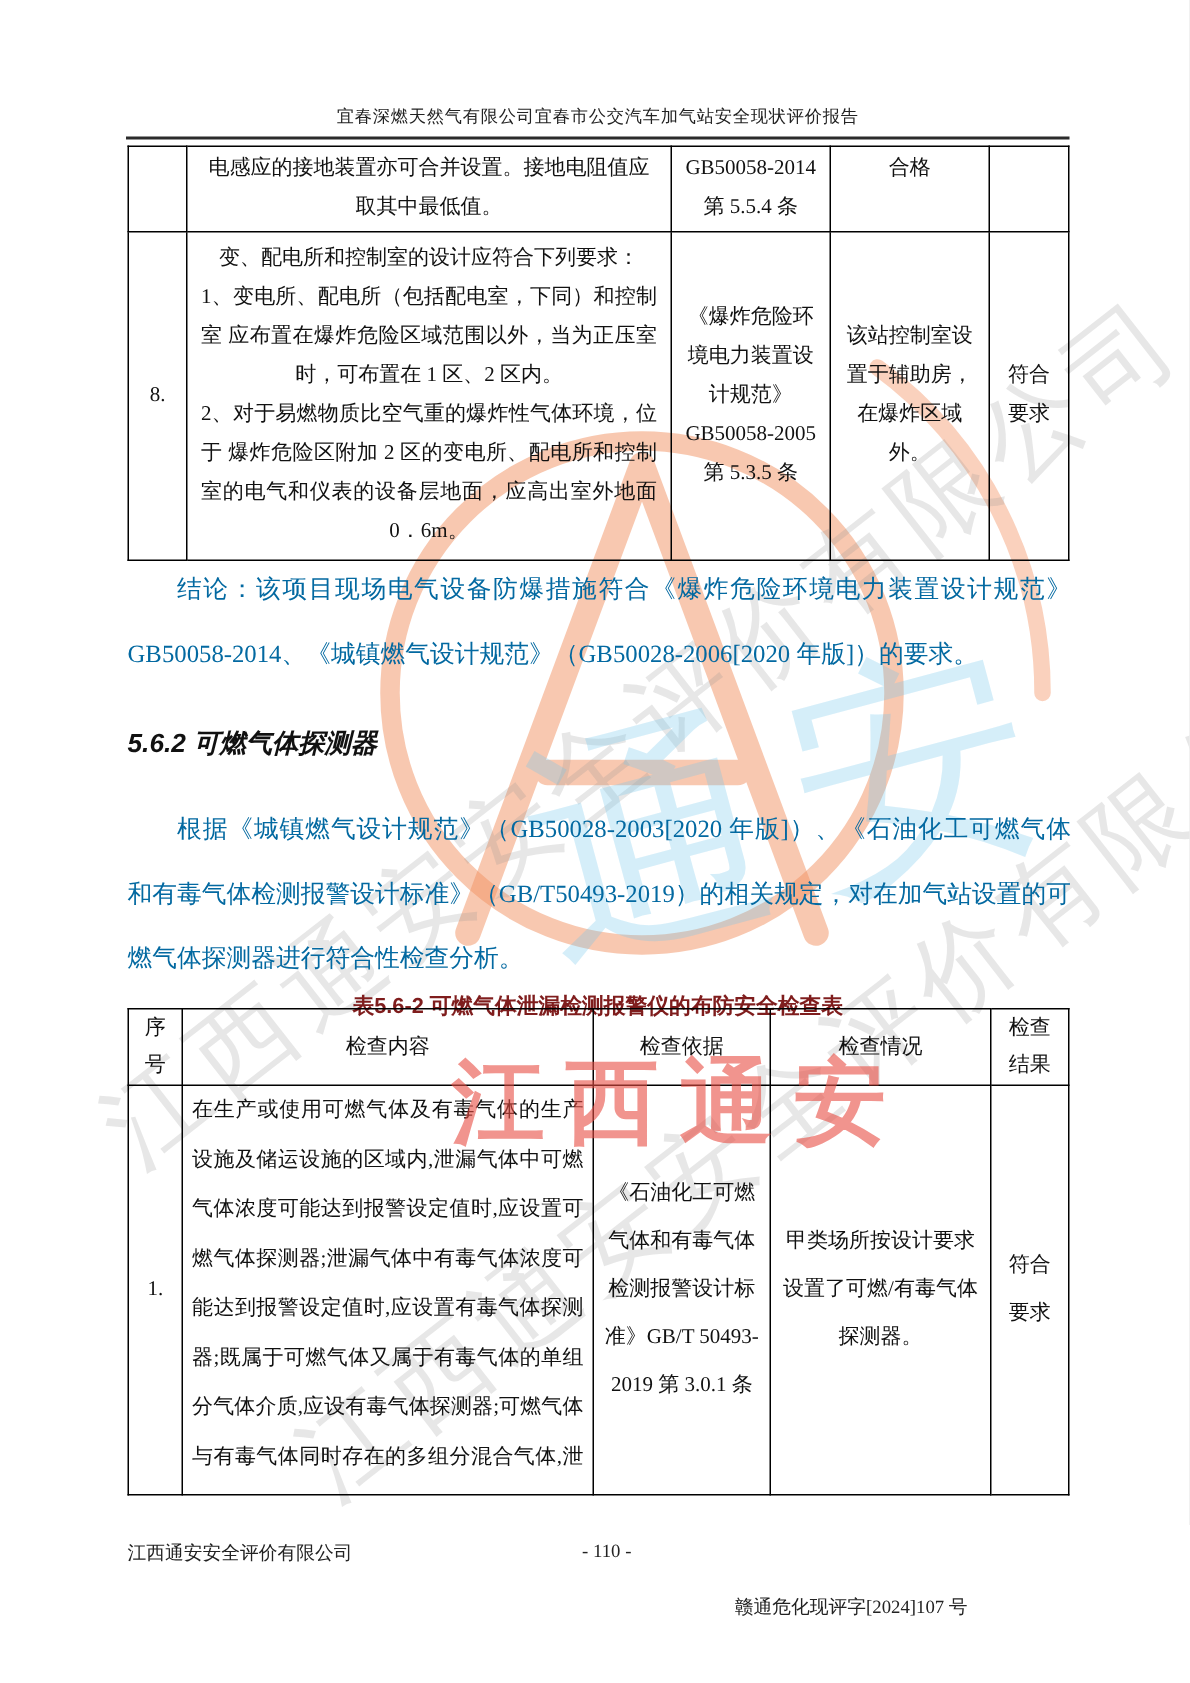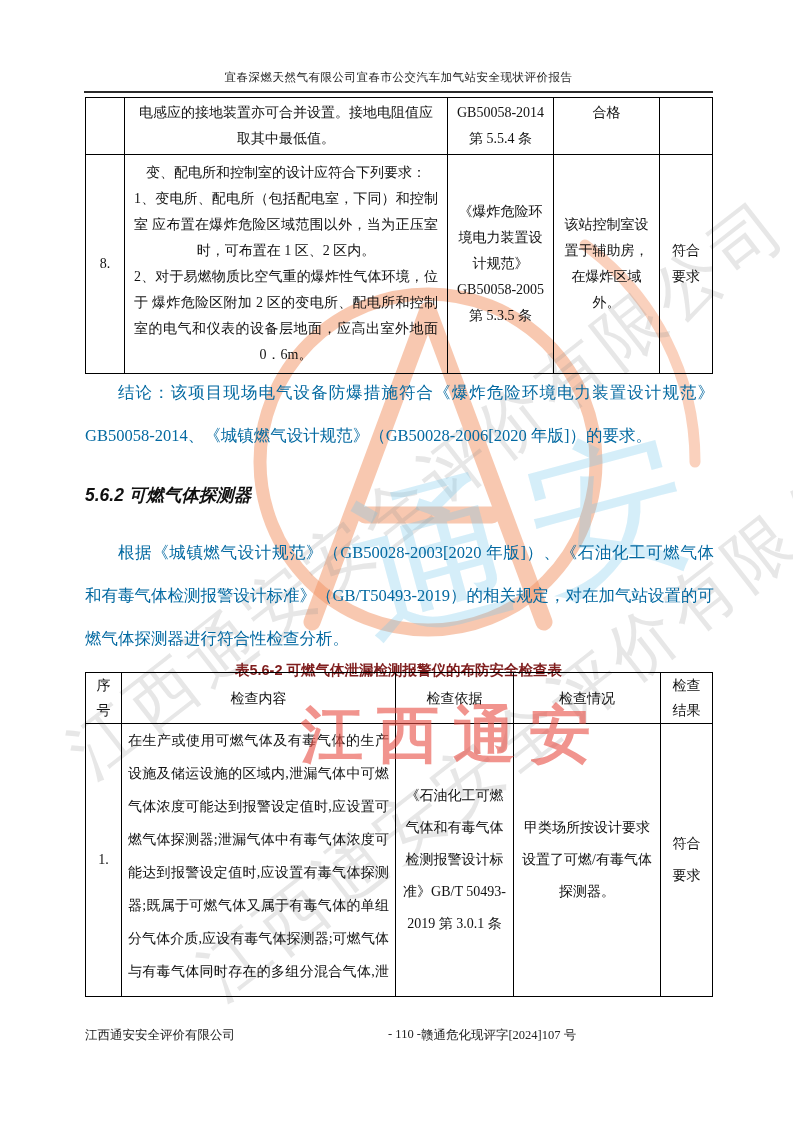--- a/index.html
+++ b/index.html
@@ -37,21 +37,21 @@
   .p-intro{top:514px;}
   .sec-heading{position:absolute;top:483px;left:85px;font-size:17.5px;font-weight:bold;
     font-family:"Liberation Sans","DejaVu Sans",sans-serif;color:#111;font-style:italic;}
   .tbl-caption{position:absolute;top:649px;left:85px;width:627px;text-align:center;
     font-size:14.5px;font-weight:bold;font-family:"Liberation Sans","DejaVu Sans",sans-serif;color:#7f1d1d;margin-top:12px;}
   
   .doc-footer{position:absolute;top:1027px;left:85px;width:629px;display:flex;
     font-size:12.5px;color:#222;}
   .doc-footer .f-left{flex:1;text-align:left;}
   .doc-footer .f-center{flex:0 0 auto;text-align:center;margin-left:10px;}
-  .doc-footer .f-right{flex:1;text-align:left;}
+  .doc-footer .f-right{flex:1;text-align:center;margin-top:36px;}
   
   .wm{position:absolute;pointer-events:none;}
   .wm-under{z-index:1;}
   .content-layer{position:absolute;inset:0;z-index:2;}
   .wm-over{z-index:3;}
   .wm-gray{position:absolute;font-size:68px;letter-spacing:6px;white-space:nowrap;
     color:rgba(145,145,145,0.22);font-family:"Liberation Sans","DejaVu Sans",sans-serif;
     transform:rotate(-38deg);transform-origin:0 0;}
   .wm-gray.g1{left:50px;top:726px;}
   .wm-gray.g2{left:180px;top:948px;}

